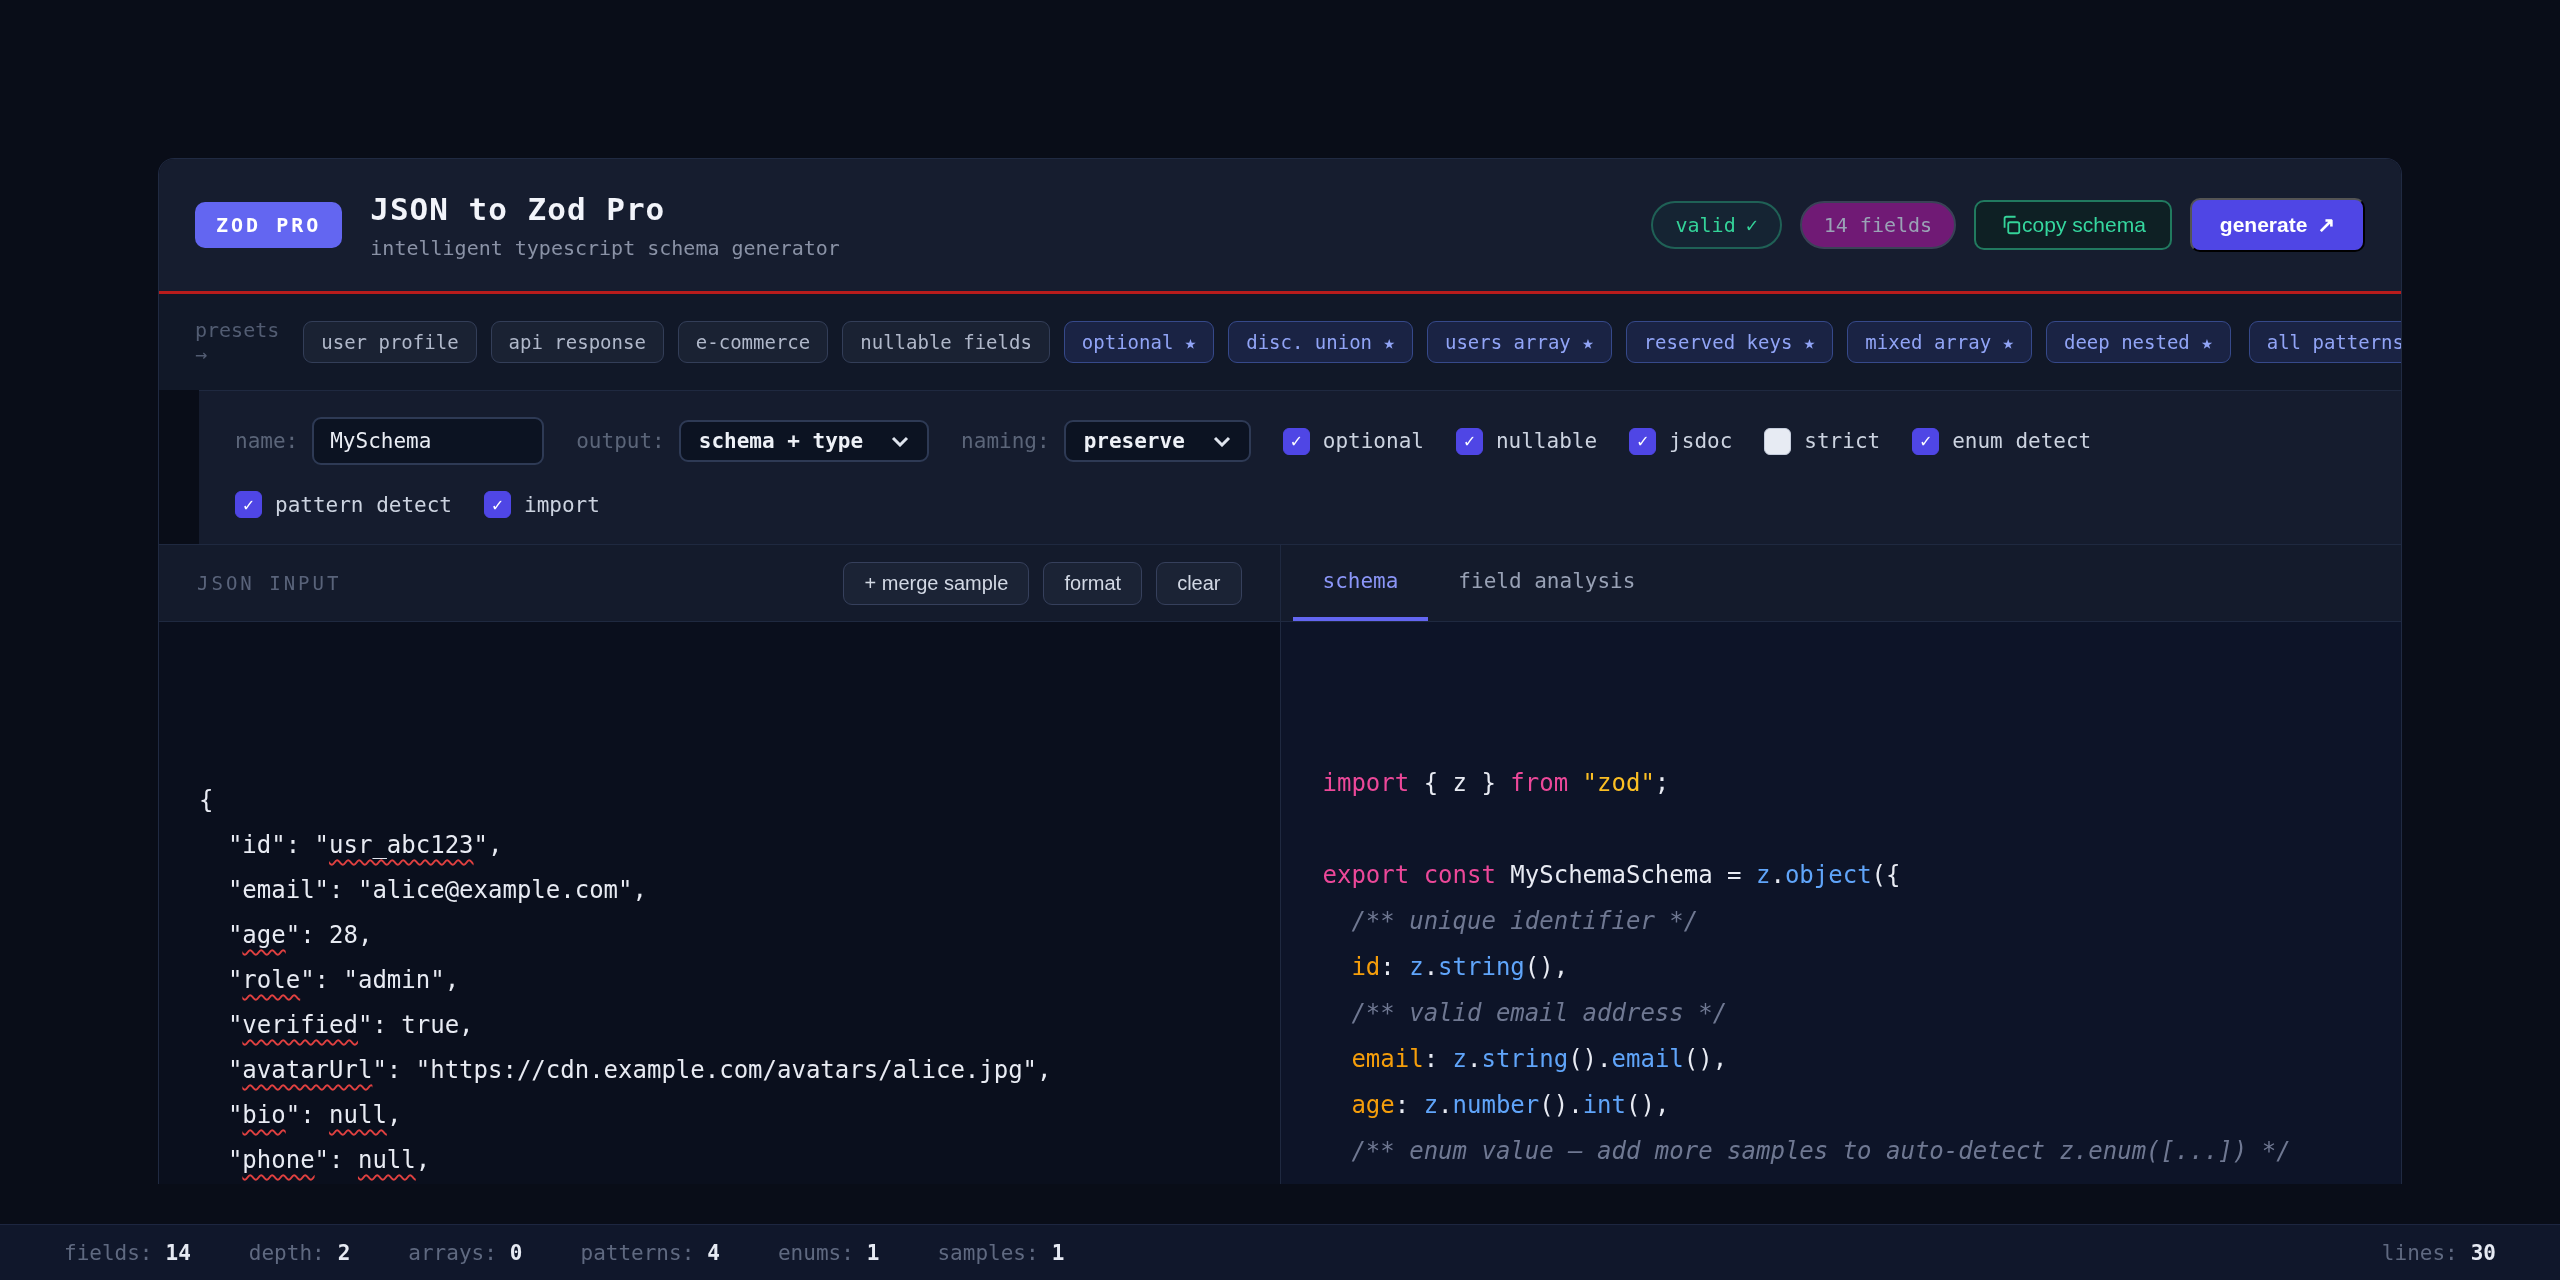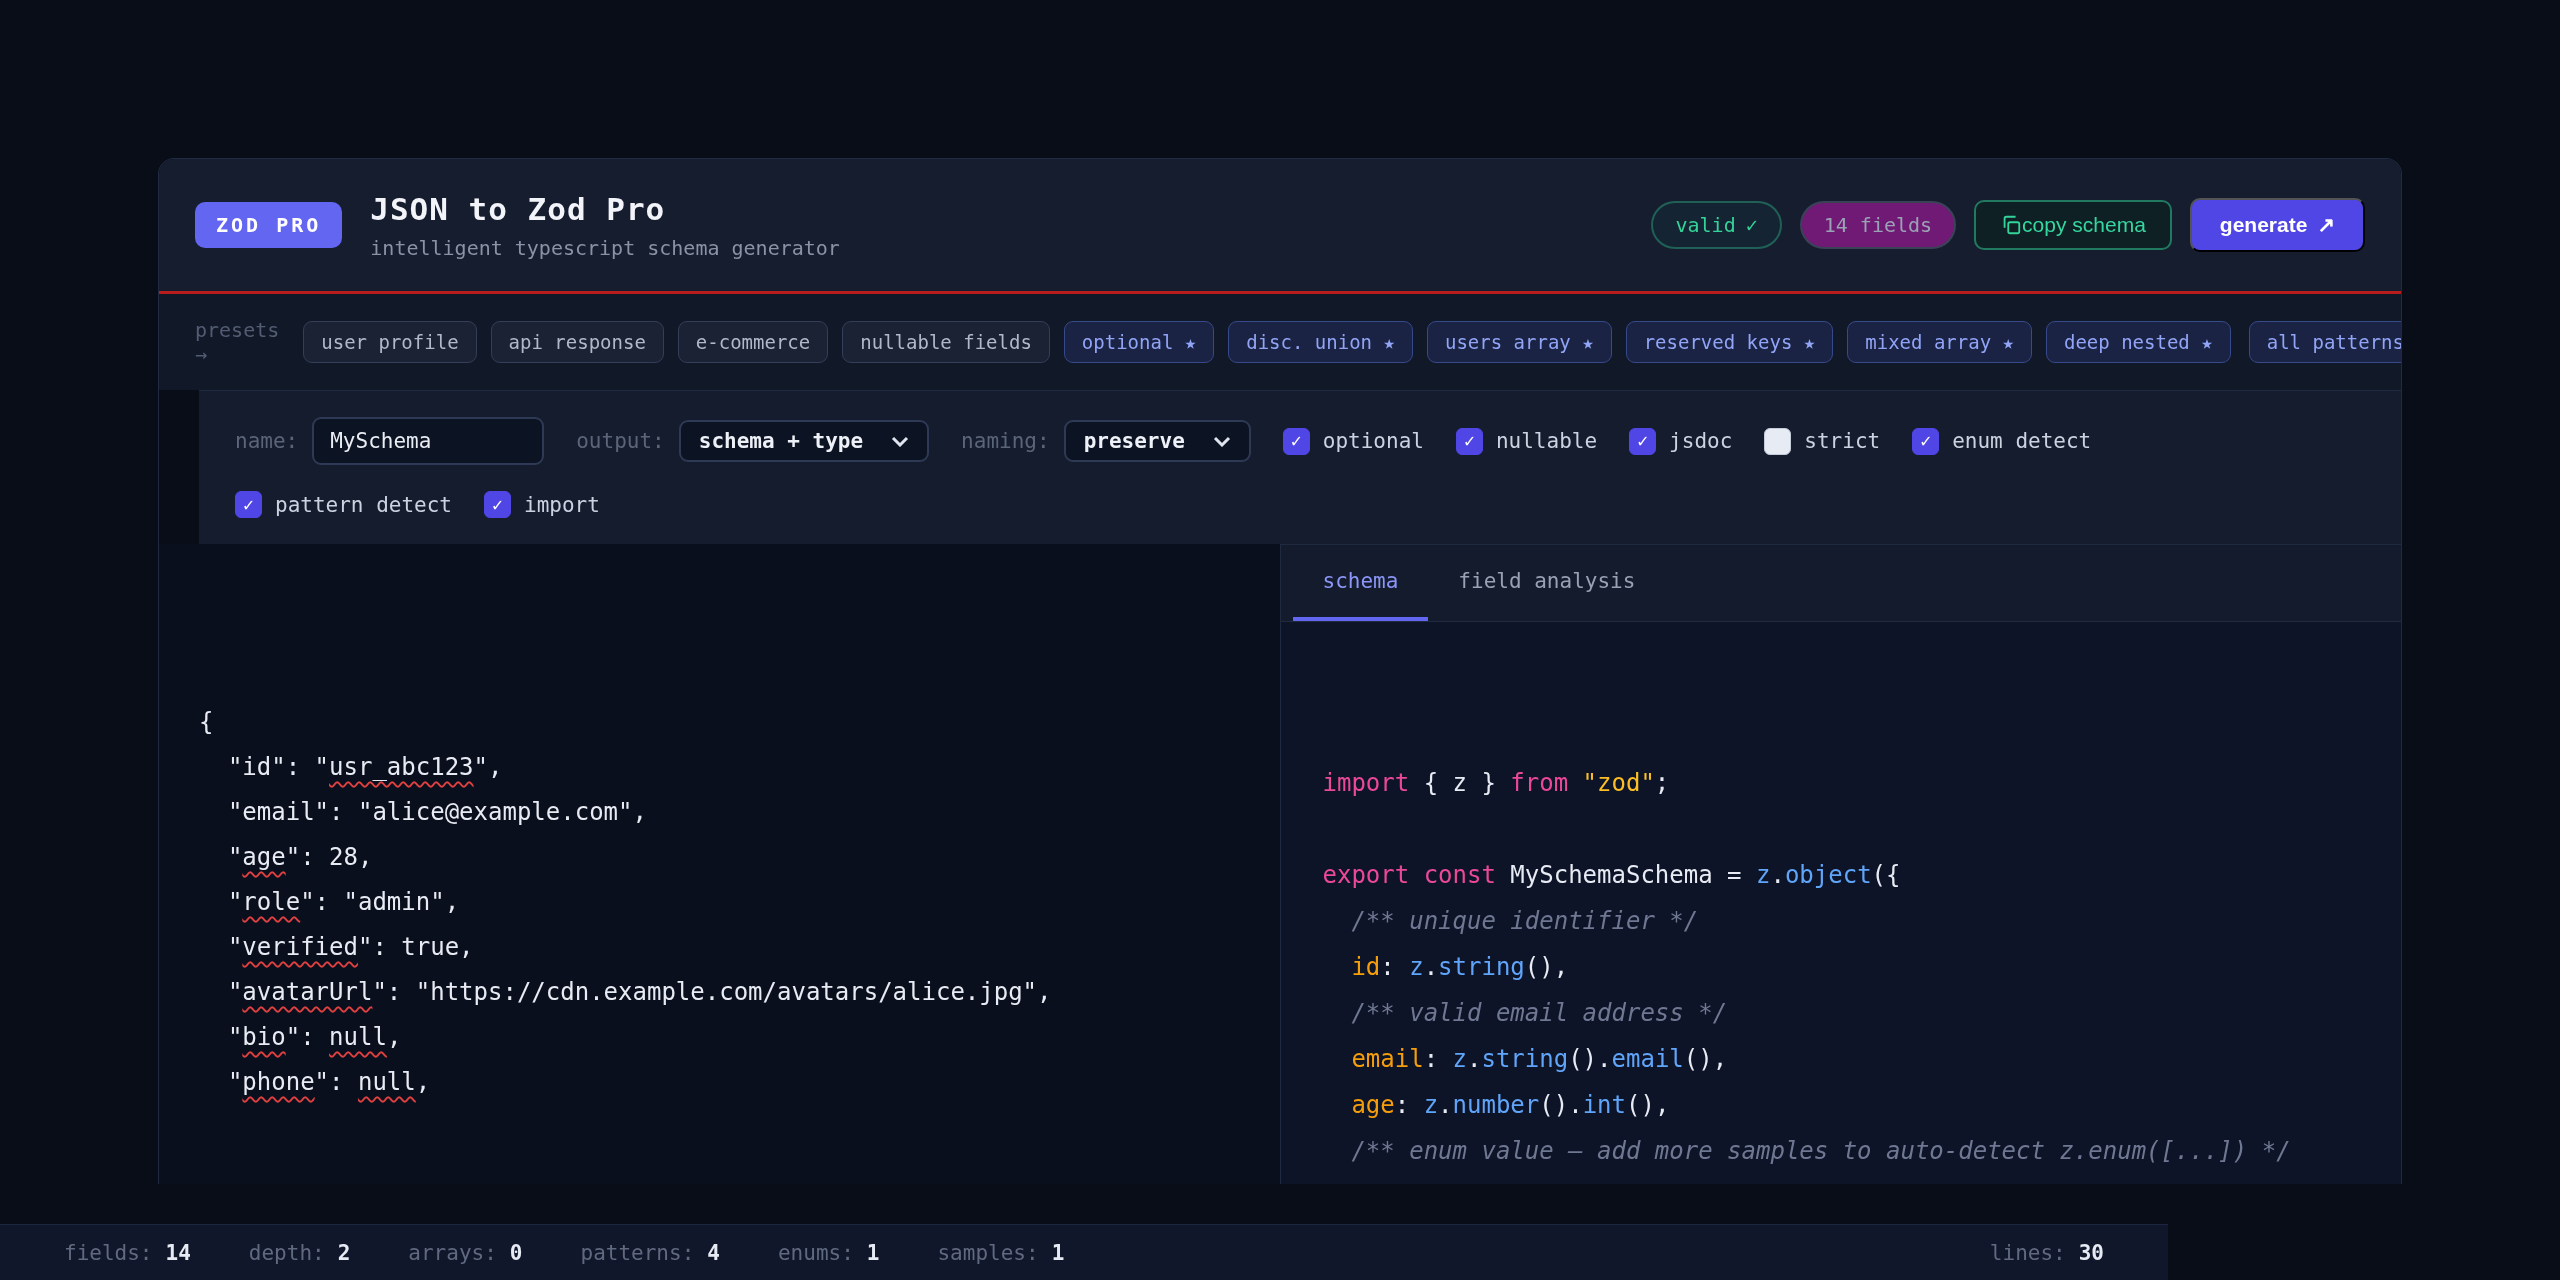--- a/index.html
+++ b/index.html
@@ -63,21 +63,21 @@
   .right-code { background: #0d1428; padding: 46px 42px 0 42px; line-height: 46px; }
   .code-line { display: block; }
   .tok-pl { color: #e8ebf3; }
   .tok-sp { color: #e8ebf3; text-decoration: underline wavy #e04040; text-decoration-thickness: 2px; text-underline-offset: 6px; }
   .tok-kw { color: #ec4899; }
   .tok-str { color: #fbbf24; }
   .tok-key { color: #f59e0b; }
   .tok-fn { color: #60a5fa; }
   .tok-cm { color: #6f7892; font-style: italic; }
   
-  .statusbar { position: absolute; left: 0; bottom: 0; width: 2168px; height: 56px; background: #10172b; border-top: 1px solid #1d2640; display: flex; align-items: center; padding: 0 64px; gap: 58px; font-size: 21px; z-index: 5; }
+  .statusbar { position: absolute; left: 0; bottom: 0; width: 2560px; height: 56px; background: #10172b; border-top: 1px solid #1d2640; display: flex; align-items: center; padding: 0 64px; gap: 58px; font-size: 21px; z-index: 5; }
   .sitem { display: flex; gap: 13px; }
   .slabel { color: #5f6980; }
   .sval { color: #e6eaf3; font-weight: bold; }
   .sright { margin-left: auto; }
   .icon-svg { display: block; }
 </style>
 </head>
 <body>
 
 <div class="app">
@@ -198,20 +198,28 @@
             <span class="tick">✓</span>
           </span>
         <span>import</span>
       </label>
     </div>
   </div>
 
   <div class="main">
 
     <div class="pane">
+      <div class="ptool">
+        <span class="ptitle">JSON INPUT</span>
+        <div class="pbtns">
+          <button class="tbtn">+ merge sample</button>
+          <button class="tbtn">format</button>
+          <button class="tbtn">clear</button>
+        </div>
+      </div>
       <div class="code left-code">
         <div><div class="code-line"><span class="tok-pl">{</span></div><div class="code-line"><span class="tok-pl">  "id": "</span><span class="tok-sp">usr_abc123</span><span class="tok-pl">",</span></div><div class="code-line"><span class="tok-pl">  "email": "alice@example.com",</span></div><div class="code-line"><span class="tok-pl">  "</span><span class="tok-sp">age</span><span class="tok-pl">": 28,</span></div><div class="code-line"><span class="tok-pl">  "</span><span class="tok-sp">role</span><span class="tok-pl">": "admin",</span></div><div class="code-line"><span class="tok-pl">  "</span><span class="tok-sp">verified</span><span class="tok-pl">": true,</span></div><div class="code-line"><span class="tok-pl">  "</span><span class="tok-sp">avatarUrl</span><span class="tok-pl">": "https://cdn.example.com/avatars/alice.jpg",</span></div><div class="code-line"><span class="tok-pl">  "</span><span class="tok-sp">bio</span><span class="tok-pl">": </span><span class="tok-sp">null</span><span class="tok-pl">,</span></div><div class="code-line"><span class="tok-pl">  "</span><span class="tok-sp">phone</span><span class="tok-pl">": </span><span class="tok-sp">null</span><span class="tok-pl">,</span></div><div class="code-line"></div></div>
       </div>
     </div>
 
     <div class="pane pane-right">
       <div class="tabs">
         <div class="tab active">schema</div>
         <div class="tab">field analysis</div>
       </div>

